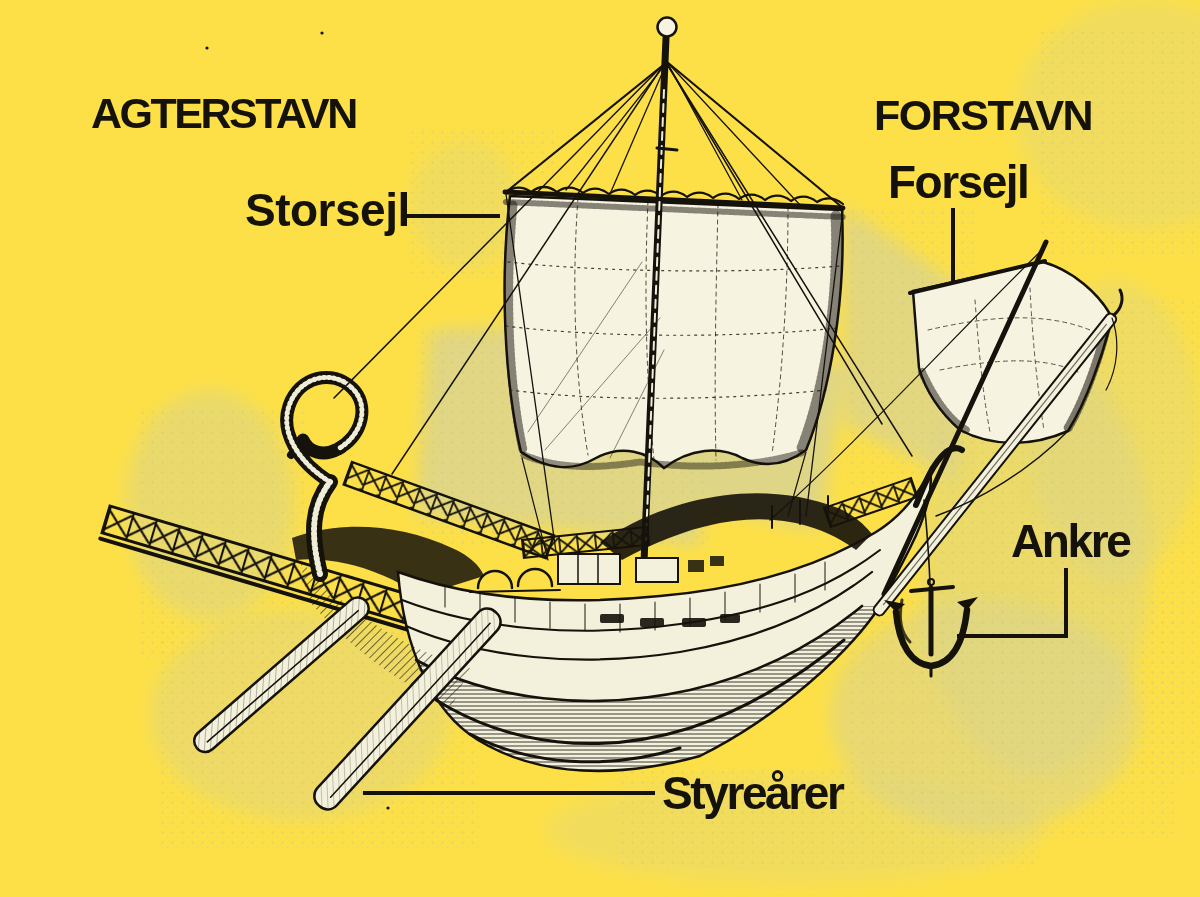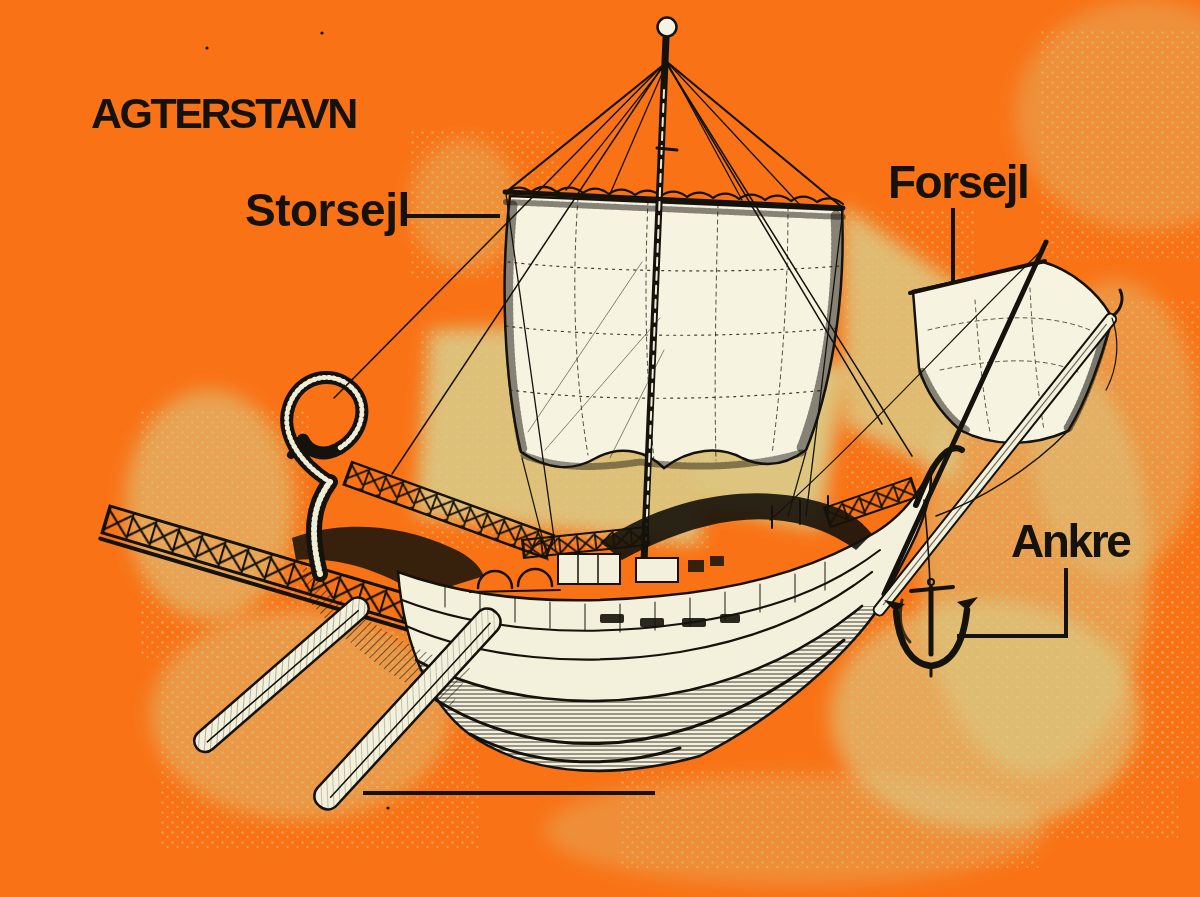--- a/index.html
+++ b/index.html
@@ -1,18 +1,18 @@
 <!DOCTYPE html>
 <html><head>
 <meta charset="utf-8">
 <style>
   html,body{margin:0;padding:0;background:#f3f0db;}
   #stage{
     position:relative;width:1200px;height:897px;overflow:hidden;
-    background:#f97316;font-family:"Liberation Sans","DejaVu Sans",sans-serif;
+    background:#fde047;font-family:"Liberation Sans","DejaVu Sans",sans-serif;
   }
   #art{position:absolute;left:0;top:0;width:1200px;height:897px;}
   .lbl{
     position:absolute;font-weight:bold;color:#15120b;line-height:1;
     white-space:nowrap;user-select:none;
   }
   .lbl.caps{font-size:43px;letter-spacing:-2.5px;}
   .lbl.part{font-size:46px;letter-spacing:-1px;}
   .conn{position:absolute;background:#15120b;}
   #lbl-agterstavn{left:91px;top:92px;}
@@ -263,22 +263,24 @@
         <g transform="translate(500,608) rotate(132.5)">
           <rect x="6" y="-13" width="262" height="26" rx="12" fill="#f3f0db" stroke="#15120b" stroke-width="2.5"></rect>
           <rect x="6" y="-13" width="262" height="26" rx="12" fill="url(#hatch45)" stroke="none" opacity="0.35"></rect>
           <line x1="18" y1="-3" x2="254" y2="-3" stroke-width="1.5"></line>
         </g>
       </g>
     </g>
   </svg>
 
   <div id="lbl-agterstavn" class="lbl caps">AGTERSTAVN</div>
+  <div id="lbl-forstavn" class="lbl caps">FORSTAVN</div>
   <div id="lbl-storsejl" class="lbl part">Storsejl</div>
   <div id="lbl-forsejl" class="lbl part">Forsejl</div>
   <div id="lbl-ankre" class="lbl part">Ankre</div>
+  <div id="lbl-styrearer" class="lbl part">Styreårer</div>
 
   <div id="line-storsejl" class="conn"></div>
   <div id="line-forsejl" class="conn"></div>
   <div id="line-ankre-v" class="conn"></div>
   <div id="line-ankre-h" class="conn"></div>
   <div id="line-styrearer" class="conn"></div>
 </div>
 
 </body></html>

